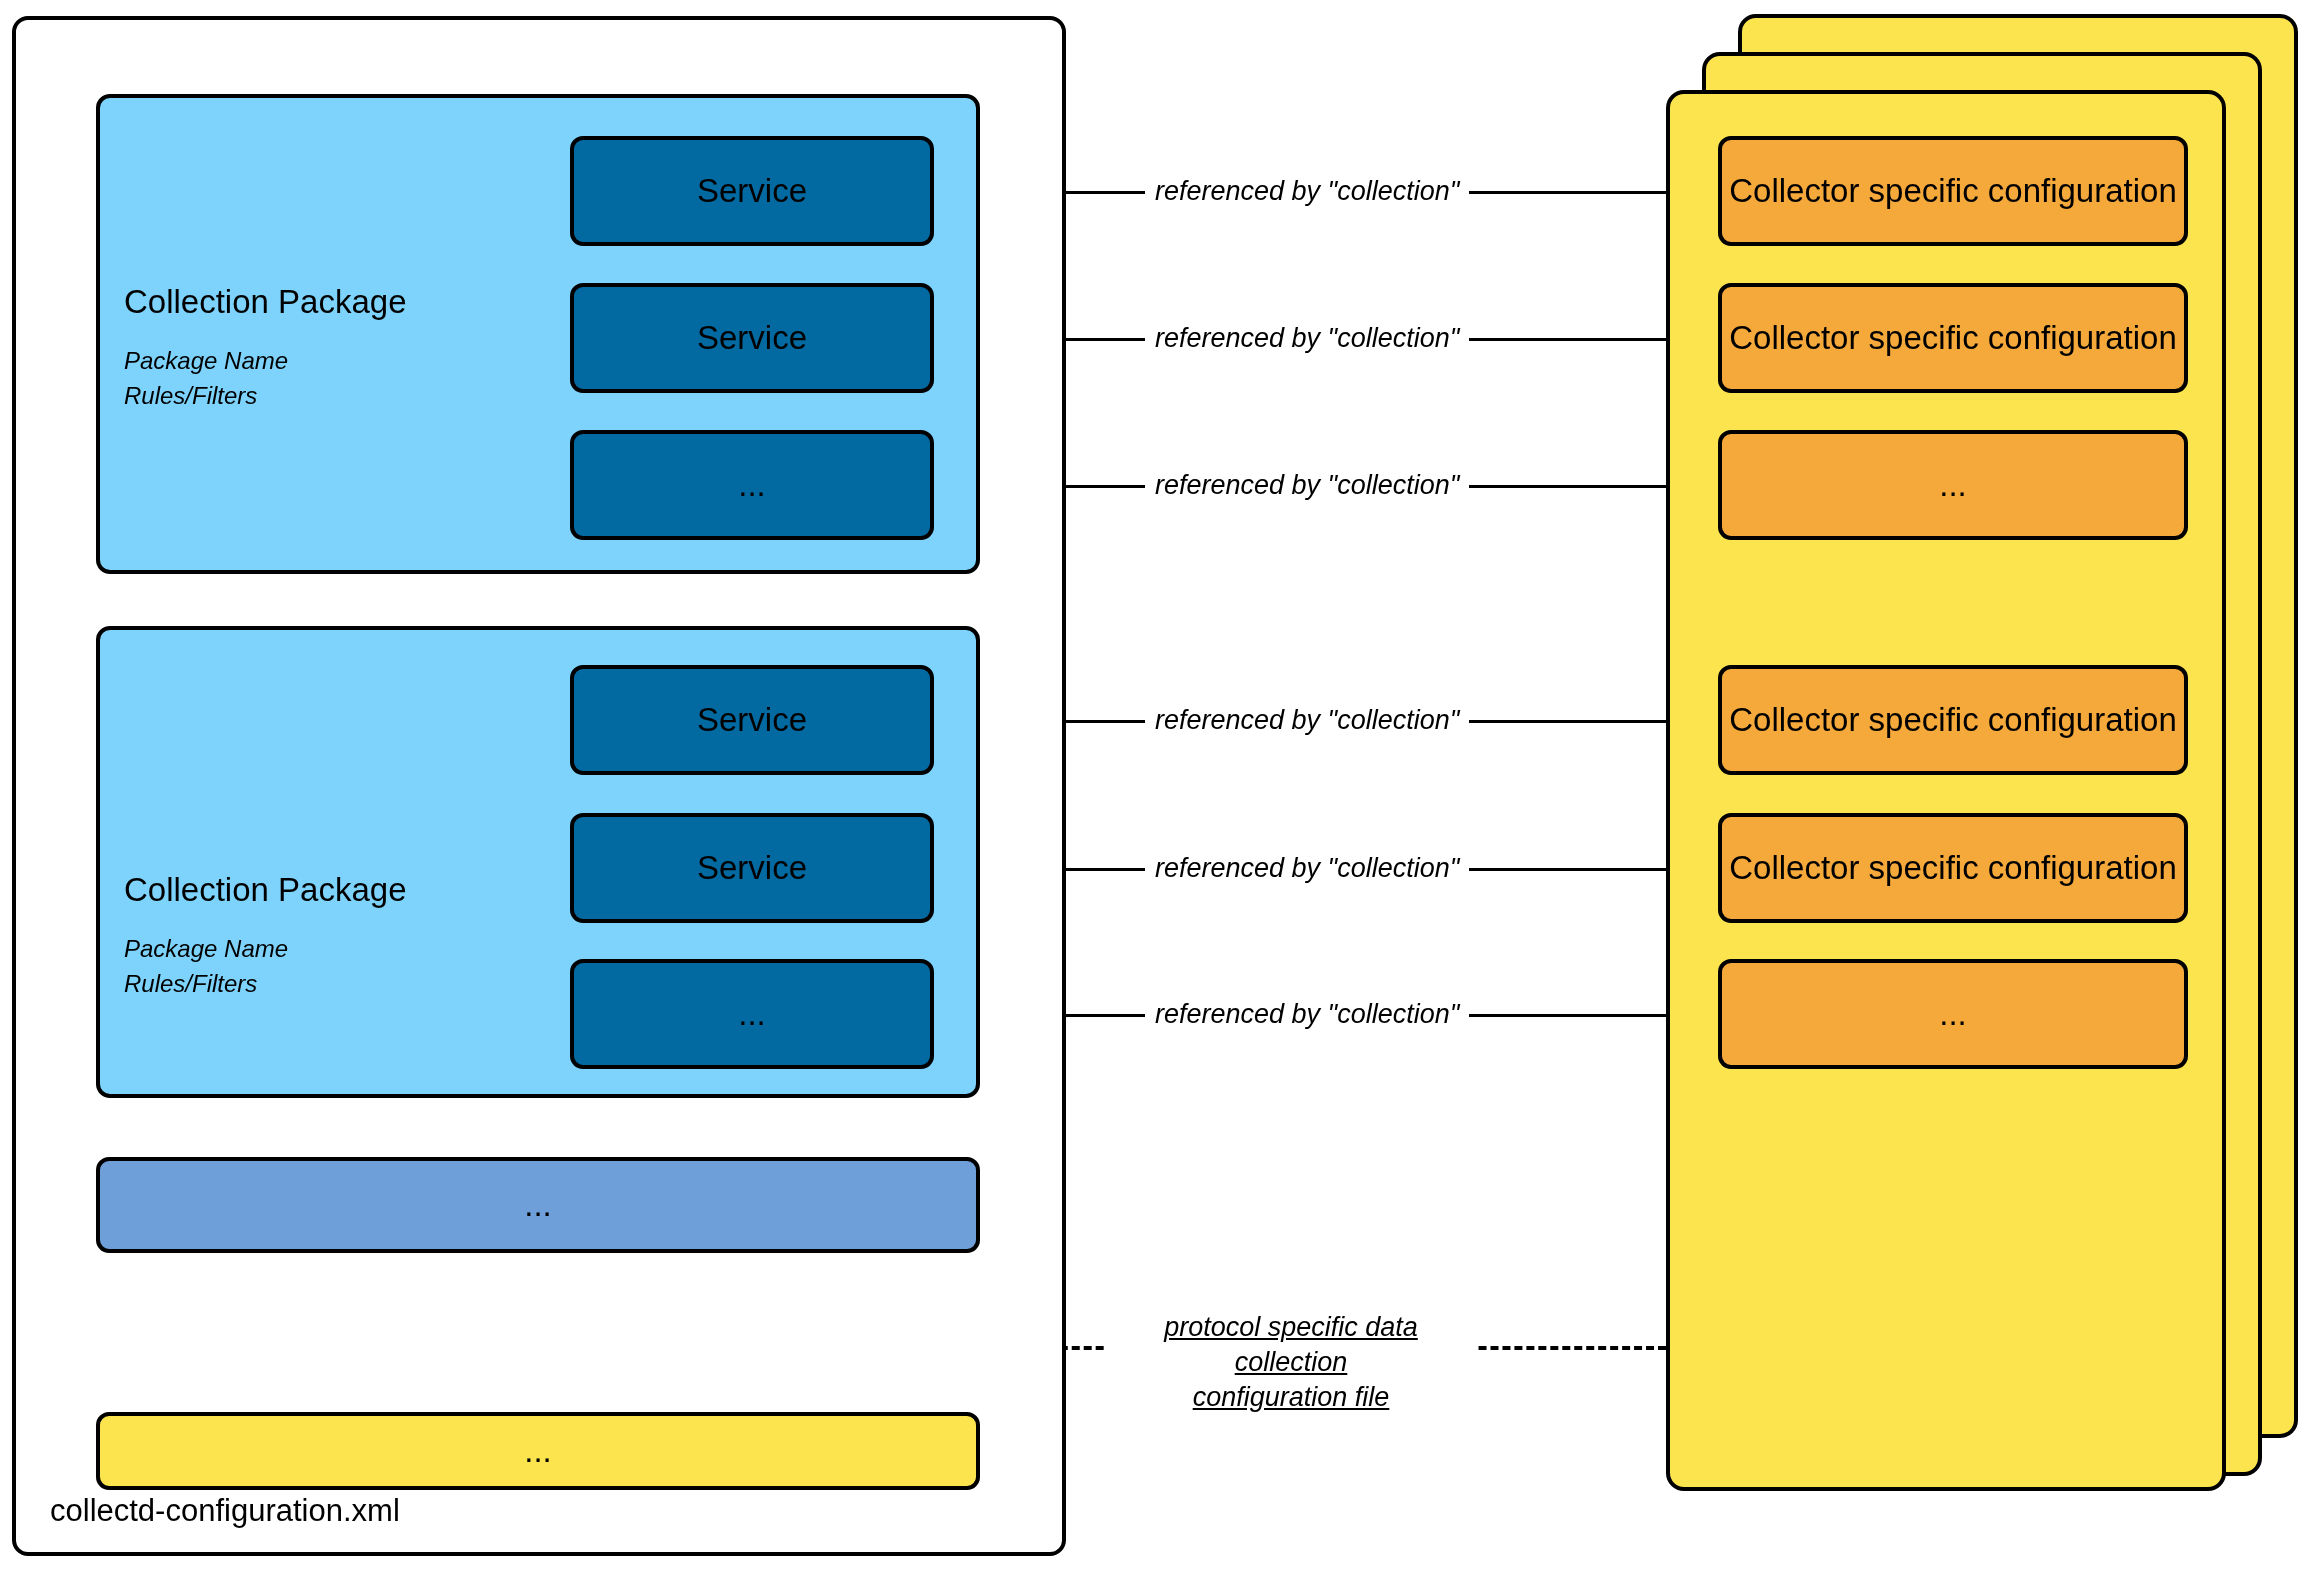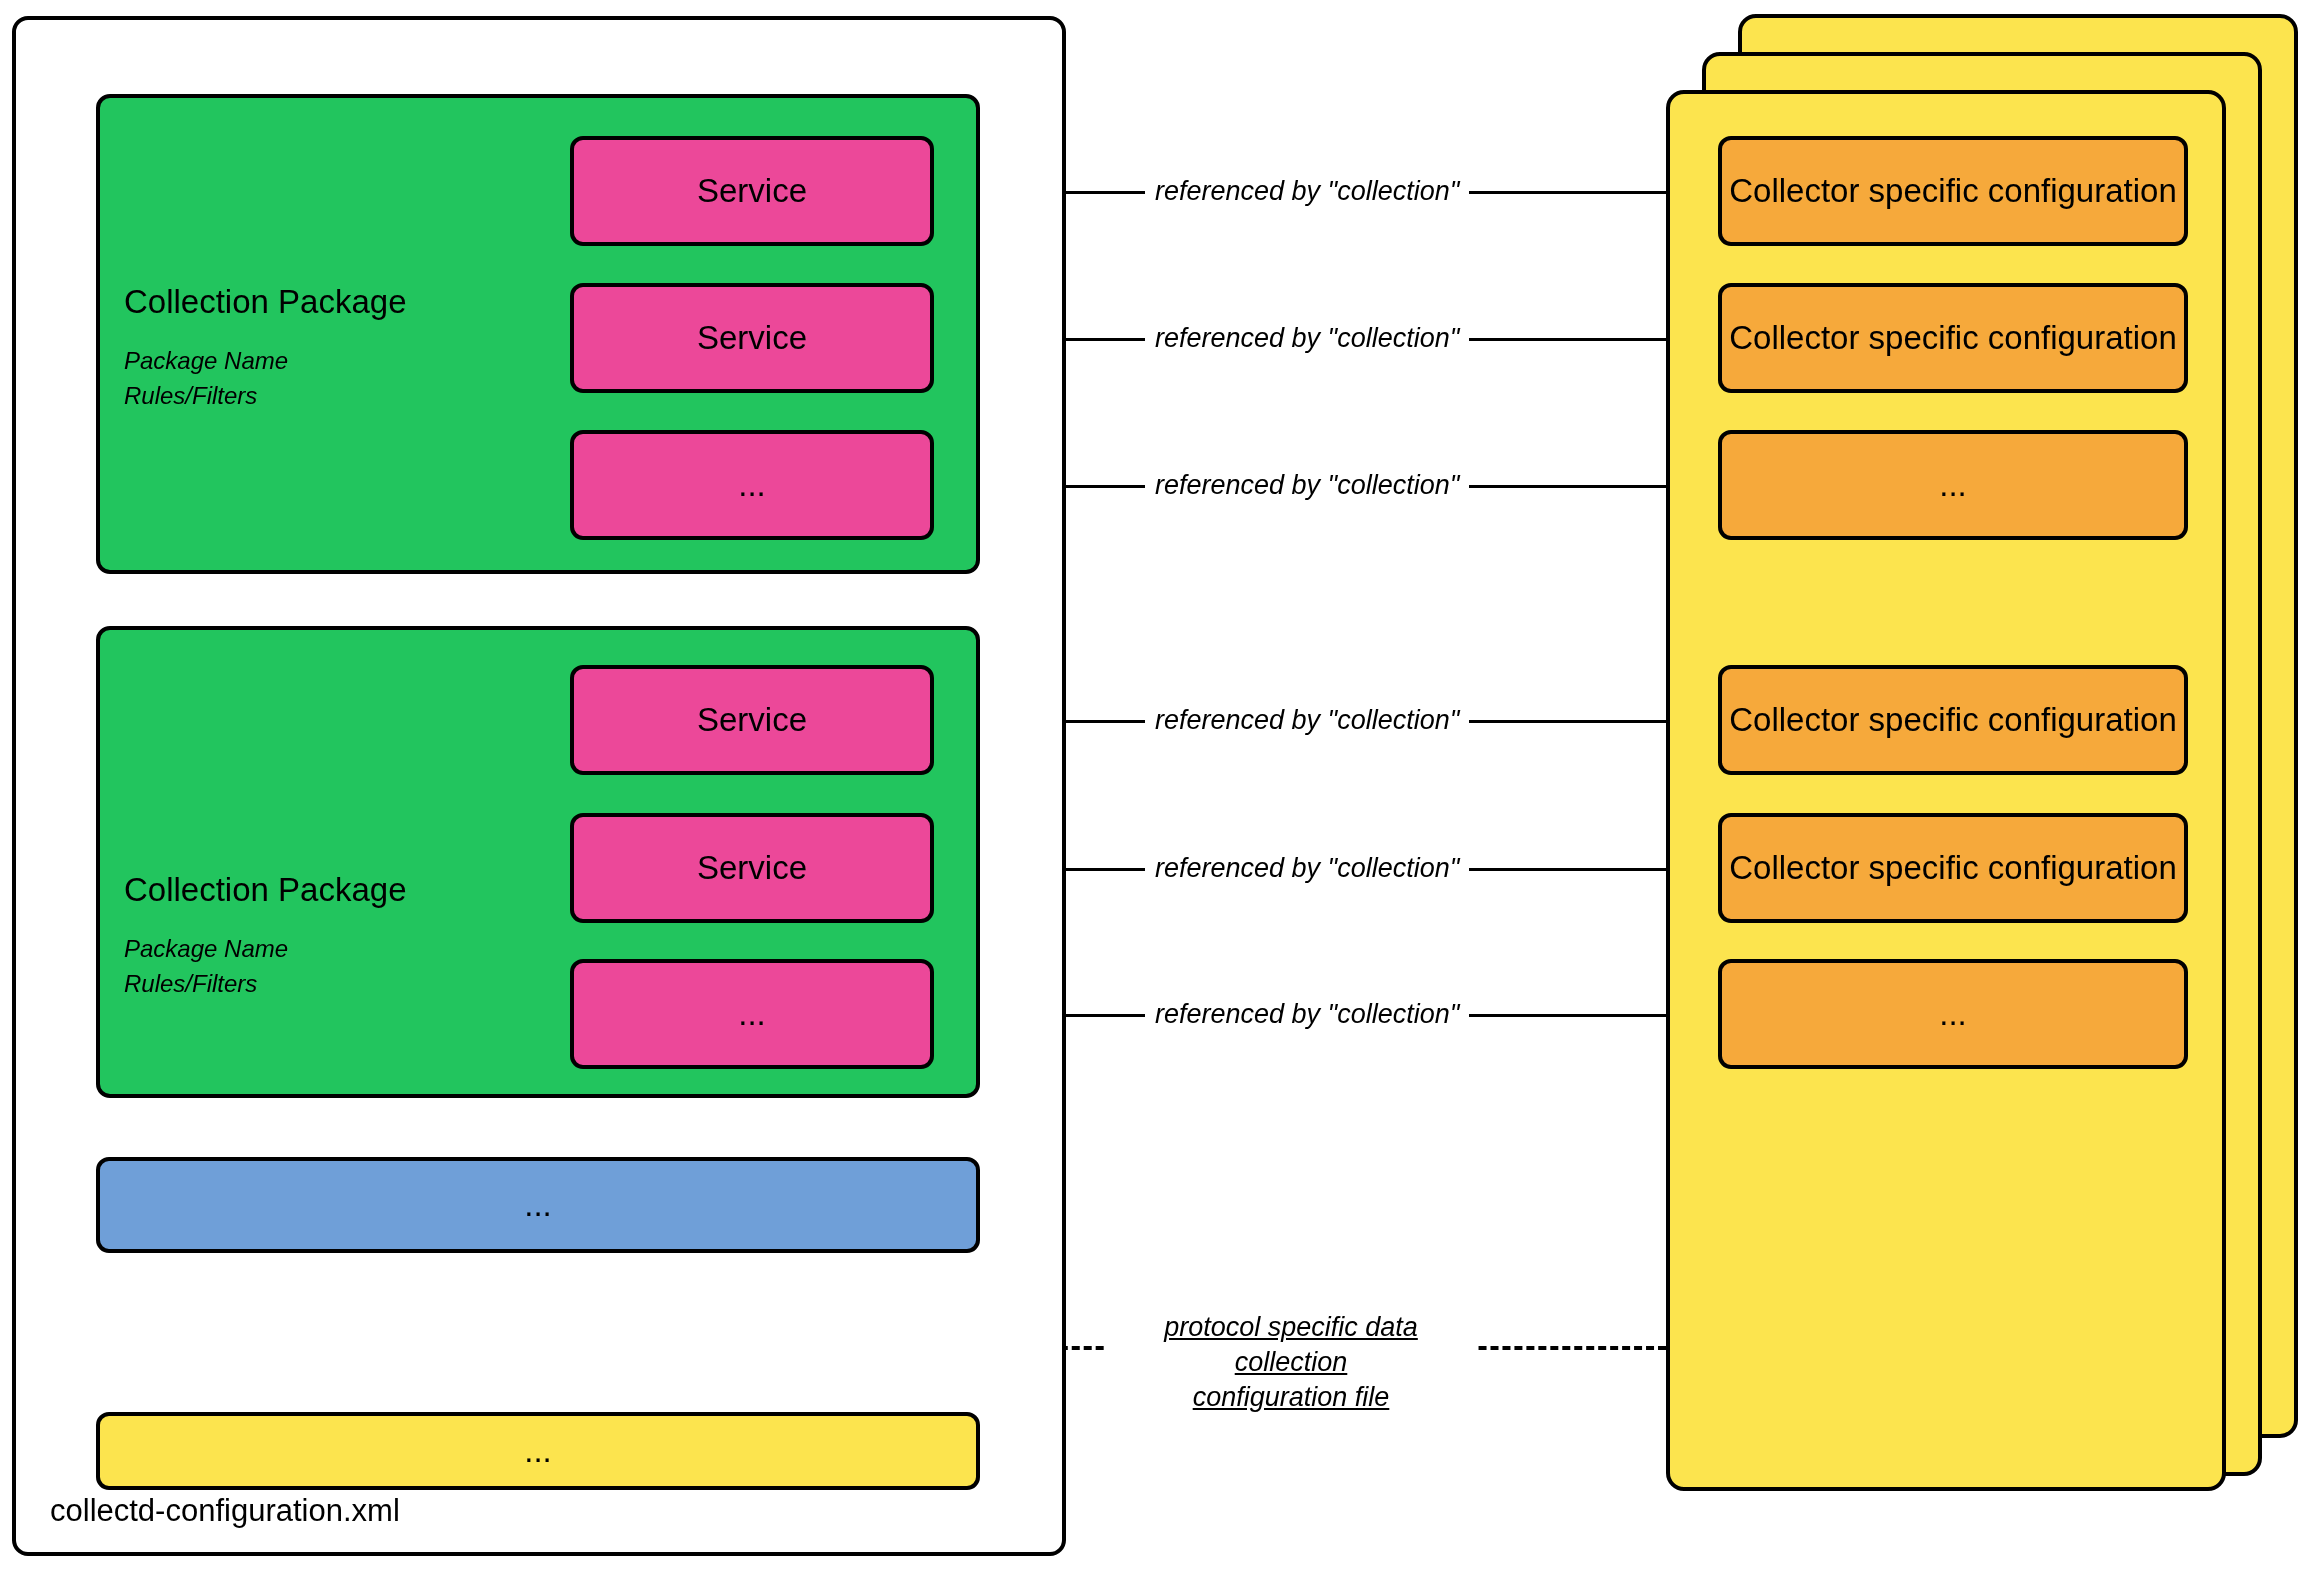--- a/index.html
+++ b/index.html
@@ -46,41 +46,41 @@
     position: absolute;
     left: 34px;
     bottom: 22px;
     font-size: 31px;
     color: #000000;
     white-space: nowrap;
   }
 
   
   .package {
-    background: #22c55e;
+    background: #7dd3fc;
     display: block;
   }
   .package-title {
     position: absolute;
     left: 24px;
     font-size: 33px;
     white-space: nowrap;
   }
   .package-meta {
     position: absolute;
     left: 24px;
     font-size: 24px;
     font-style: italic;
     line-height: 1.28;
     white-space: nowrap;
   }
 
   
   .service {
-    background: #ec4899;
+    background: #0369a1;
     font-size: 33px;
     border-radius: 13px;
   }
 
   
   .strip-blue {
     background: #6F9FD8;
     font-size: 33px;
     border-radius: 13px;
   }

